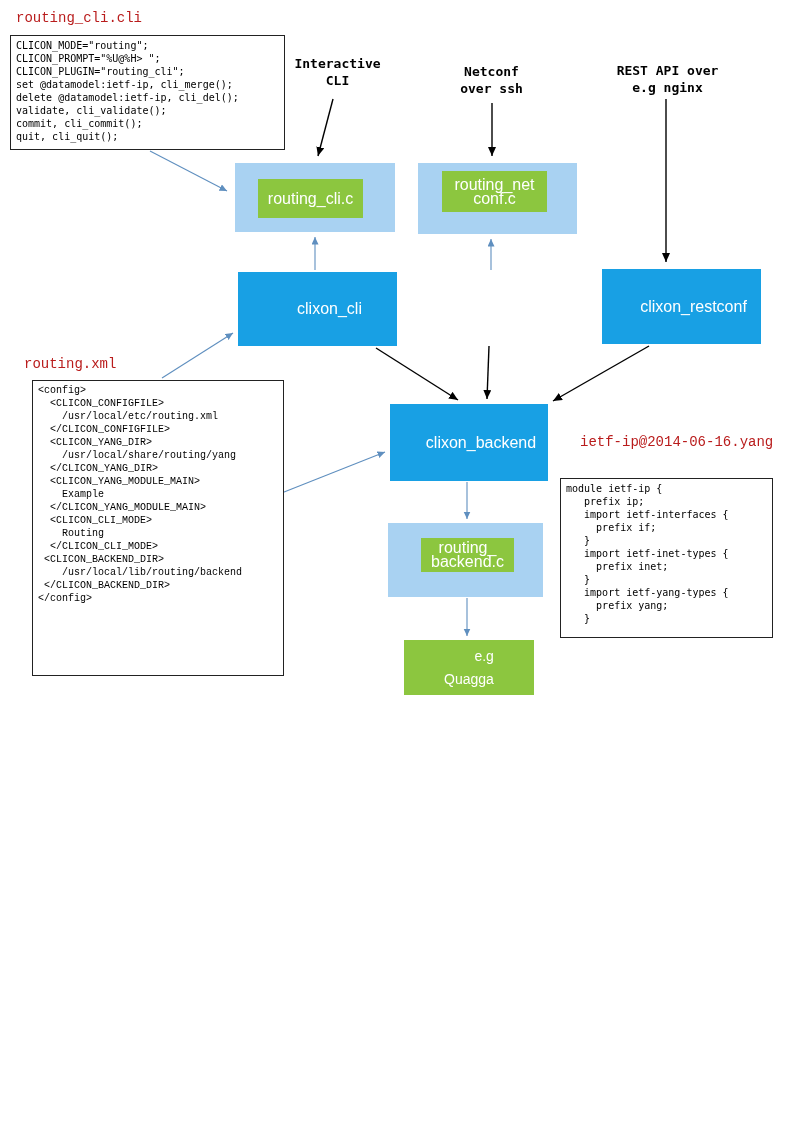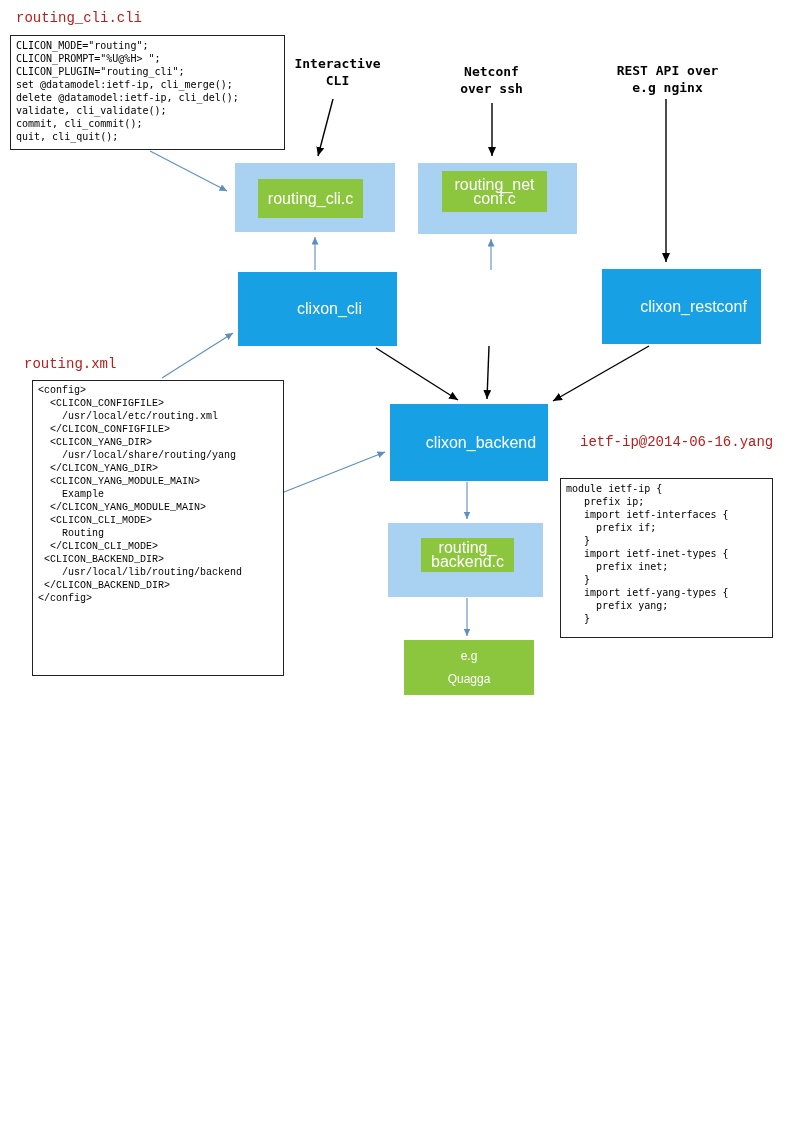--- a/index.html
+++ b/index.html
@@ -22,21 +22,21 @@
     white-space: pre; line-height: 13px; padding: 3px 5px; box-sizing: border-box;
     overflow: hidden;
   }
   .node {
     position: absolute; display: flex; align-items: center; justify-content: center;
     color: #fff; text-align: center; box-sizing: border-box; white-space: pre;
   }
   .node-blue { background: var(--node_blue); font-size: 16px; line-height: 20px; padding-left: 24px; }
   .container-blue { background: var(--container_blue); }
   .plugin { background: var(--plugin_green); font-size: 16px; line-height: 14px; }
-  .quagga { background: var(--plugin_green); font-size: 12px; line-height: 23px; }
+  .quagga { background: var(--plugin_green); font-size: 14px; line-height: 23px; text-align: right; }
   svg.overlay { position: absolute; left: 0; top: 0; pointer-events: none; }
 </style>
 </head>
 <body>
 
 <div id="canvas">
 
   <svg class="overlay" width="794" height="1123">
     <defs>
       <marker id="mk-black" markerUnits="userSpaceOnUse" markerWidth="12" markerHeight="10" refX="9" refY="4" orient="auto">

